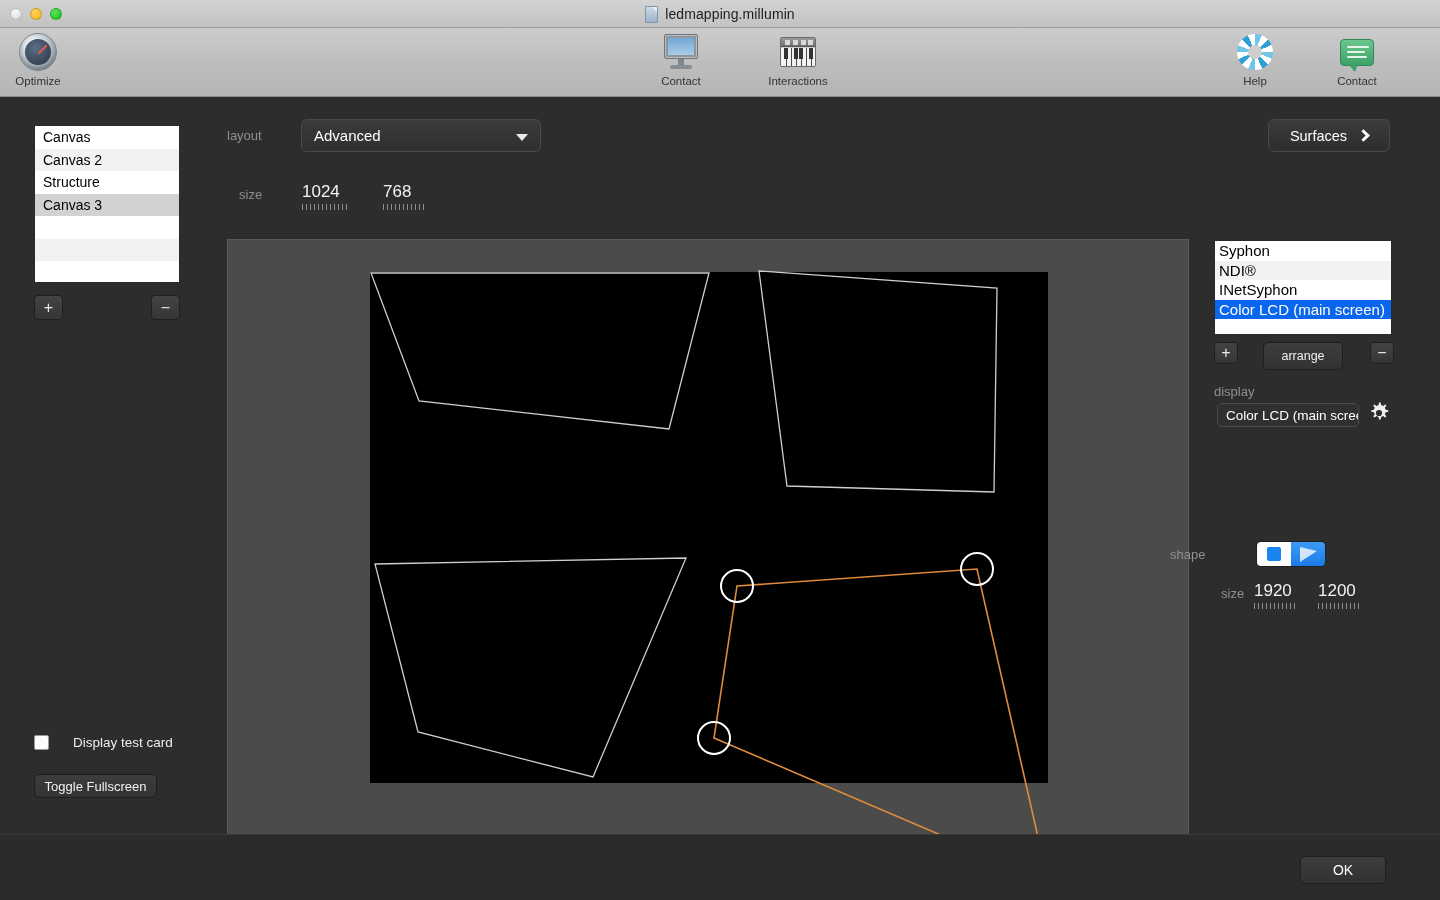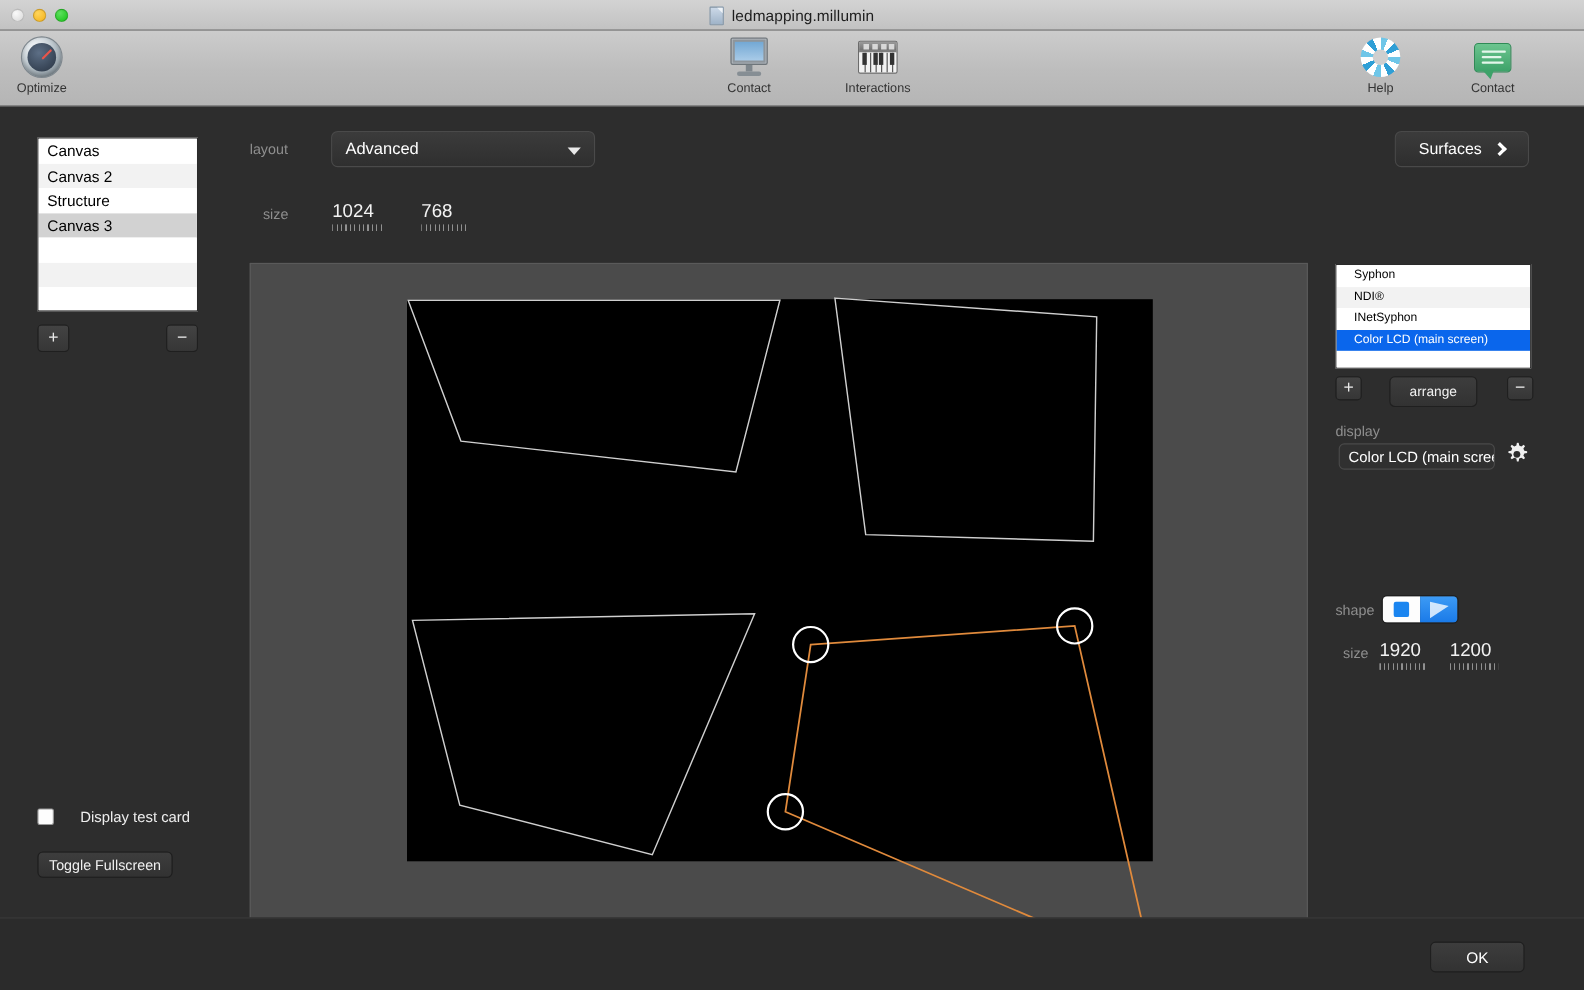--- a/index.html
+++ b/index.html
@@ -229,21 +229,21 @@
     background: #3d3d3d; border-radius: 2px;
     display: flex; align-items: center; justify-content: space-around;
   }
   .ct-icon { width: 20px; height: 20px; position: relative; cursor: default; }
 
   
   .source-list {
     position: absolute; left: 1214px; top: 143px; width: 178px; height: 95px;
     background: #fff; border: 1px solid #2a2a2a; overflow: hidden;
   }
-  .sl-row { height: 19.5px; line-height: 19.5px; padding-left: 16px; font-size: 11px; color: #000; background: #fff; }
+  .sl-row { height: 19.5px; line-height: 19.5px; padding-left: 4px; font-size: 15px; color: #000; background: #fff; }
   .sl-row.alt { background: #f2f2f2; }
   .sl-row.sel { background: #0a66ec; color: #fff; }
 
   #btn-add-source { left: 1214px; top: 245px; width: 24px; height: 22px; }
   #btn-del-source { left: 1370px; top: 245px; width: 24px; height: 22px; }
   #btn-arrange {
     position: absolute; left: 1263px; top: 245px; width: 80px; height: 28px;
     border-radius: 5px; background: linear-gradient(to bottom, #3d3d3d, #323232);
     border: 1px solid #1f1f1f; color: #f0f0f0; font-size: 12.5px;
     display: flex; align-items: center; justify-content: center; cursor: default;
@@ -253,21 +253,21 @@
   #display-select {
     position: absolute; left: 1217px; top: 306px; width: 142px; height: 24px;
     border-radius: 5px; background: #303030; border: 1px solid #4a4a4a;
     color: #fff; font-size: 13.5px; display: flex; align-items: center;
     padding-left: 8px; overflow: hidden; white-space: nowrap; cursor: default;
   }
   #display-gear {
     position: absolute; left: 1368px; top: 305px; width: 22px; height: 22px; cursor: default;
   }
 
-  #shape-label { position: absolute; left: 1214px; top: 450px; }
+  #shape-label { position: absolute; left: 1170px; top: 450px; }
   .shape-toggle {
     position: absolute; left: 1256px; top: 444px; width: 70px; height: 26px;
     border-radius: 5px; overflow: hidden; display: flex; border: 1px solid #1f1f1f;
   }
   .shape-seg { width: 50%; display: flex; align-items: center; justify-content: center; cursor: default; }
   .shape-seg.off { background: #fdfdfd; }
   .shape-seg.on  { background: linear-gradient(to bottom, #3d9bf5, #1a7ae8); }
   .sq-ico { width: 14px; height: 14px; background: #1a85f0; border-radius: 2px; }
   .quad-ico {
     width: 0; height: 0;

